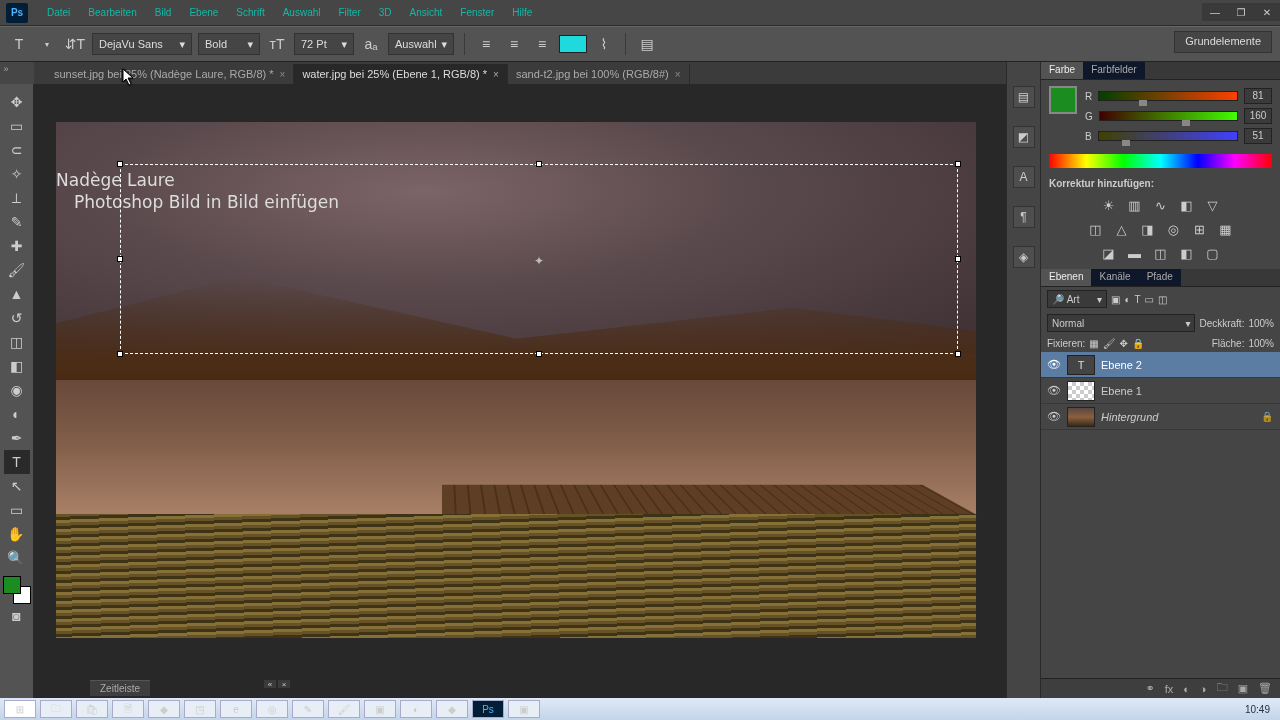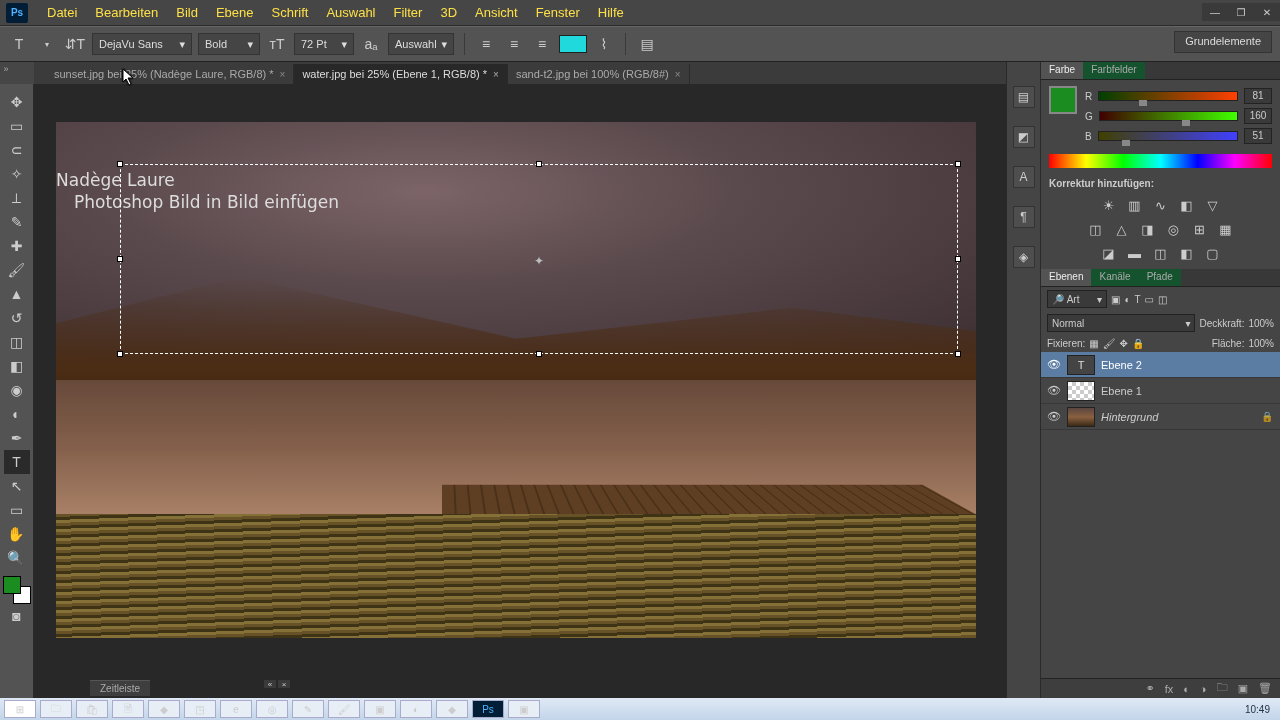--- a/index.html
+++ b/index.html
@@ -5,21 +5,21 @@
 * { margin:0; padding:0; box-sizing:border-box; font-family:Tahoma,Arial,sans-serif; -webkit-user-select:none; }
 body { width:1280px; height:720px; background:#464646; overflow:hidden; position:relative; color:#ccc; font-size:11px; }
 
 
 .winctrl { position:absolute; top:3px; right:0; display:flex; gap:0; }
 .winctrl div { width:26px; height:18px; background:#3a3a3a; display:flex; align-items:center; justify-content:center; font-size:10px; cursor:pointer; }
 
 
 .menubar { height:26px; background:#464646; display:flex; align-items:center; padding-left:6px; border-bottom:1px solid #2a2a2a; }
 .pslogo { width:22px; height:20px; background:#021e36; color:#4fb3ff; font-weight:bold; font-size:10px; display:flex; align-items:center; justify-content:center; border-radius:2px; margin-right:10px; }
-.menubar span { padding:0 9px; font-size:13px; color:#fde047; cursor:pointer; }
+.menubar span { padding:0 9px; font-size:10px; color:#14b8a6; cursor:pointer; }
 
 
 .optbar { height:36px; background:#535353; border-top:1px solid #666; border-bottom:1px solid #222; display:flex; align-items:center; padding:0 8px; gap:6px; }
 .optbar .icon { width:22px; height:22px; display:flex; align-items:center; justify-content:center; font-size:14px; color:#ccc; }
 .optbar .sel { height:22px; background:#454545; border:1px solid #333; display:flex; align-items:center; padding:0 6px; font-size:11px; color:#ddd; }
 .optbar .swatch { width:28px; height:18px; background:#1fd9dc; border:1px solid #222; }
 .grundel { position:absolute; right:8px; top:31px; height:22px; background:#454545; border:1px solid #333; padding:3px 10px; font-size:11px; color:#ddd; }
 
 
 .tabsrow { position:absolute; left:34px; top:62px; right:240px; height:22px; background:#3b3b3b; display:flex; align-items:end; padding-left:12px; }
@@ -56,21 +56,21 @@
 .tlctrl div{ width:12px; height:8px; background:#3a3a3a; font-size:8px; color:#ccc; text-align:center; }
 
 
 .midcol { position:absolute; right:240px; top:62px; width:34px; bottom:22px; background:#454545; border-left:1px solid #2a2a2a; display:flex; flex-direction:column; align-items:center; padding-top:24px; gap:18px; }
 .midcol .mi { width:22px; height:22px; background:#4e4e4e; border:1px solid #333; display:flex; align-items:center; justify-content:center; font-size:12px; color:#ccc; cursor:pointer; }
 .midexpand { position:absolute; right:246px; top:64px; font-size:9px; color:#aaa; }
 
 
 .rpanel { position:absolute; right:0; top:62px; width:240px; bottom:22px; background:#454545; border-left:1px solid #2a2a2a; font-size:10px; color:#ccc; overflow:hidden; }
 .tabset { display:flex; height:18px; background:#383838; border-bottom:1px solid #222; }
-.tabset .tab { padding:2px 8px; font-size:10px; background:#14532d; color:#aaa; cursor:pointer; }
+.tabset .tab { padding:2px 8px; font-size:10px; background:#0f172a; color:#aaa; cursor:pointer; }
 .tabset .tab.active { background:#535353; color:#eee; }
 .colpanel { padding:6px 8px 4px 8px; }
 .colpanel .row { display:flex; align-items:center; gap:6px; height:20px; }
 .colpanel .big { width:28px; height:28px; background:#1b8c1f; border:2px solid #888; }
 .slider { flex:1; height:10px; position:relative; border:1px solid #222; }
 .slider .thumb { position:absolute; top:8px; width:8px; height:6px; background:#888; transform:translateX(-50%); }
 .valbox { width:28px; height:16px; background:#3a3a3a; border:1px solid #222; text-align:center; font-size:10px; line-height:14px; }
 .spectrum { height:14px; margin:4px 8px; background:linear-gradient(90deg,red,yellow,lime,cyan,blue,magenta,red); }
 .adjpanel { padding:4px 8px; }
 .adjpanel .hdr { font-weight:bold; padding:2px 0 4px 0; }

